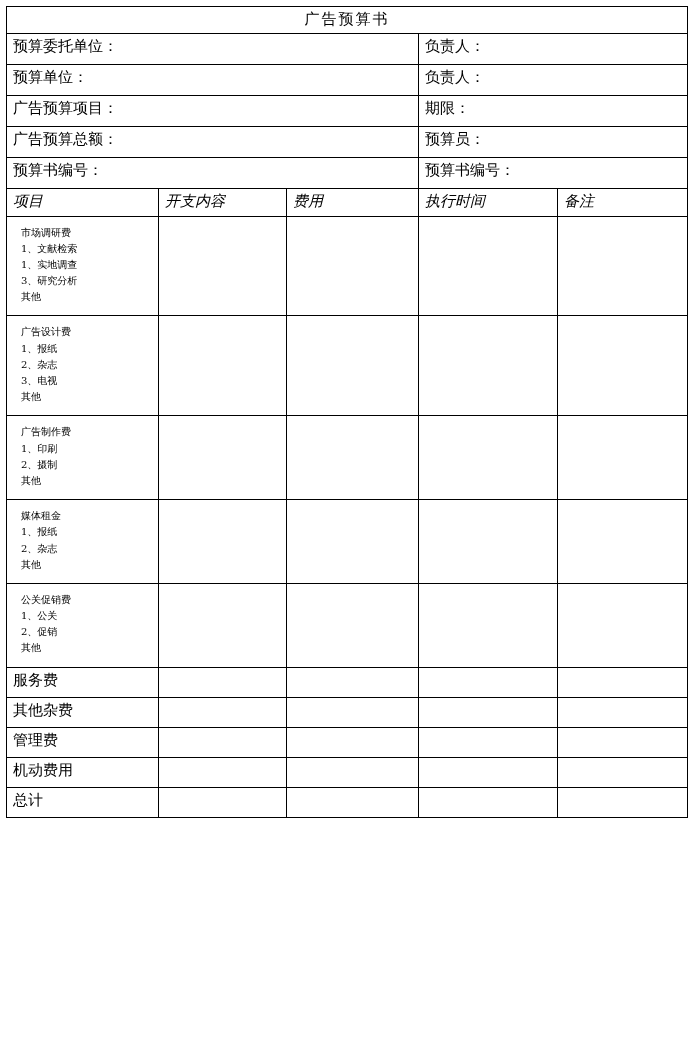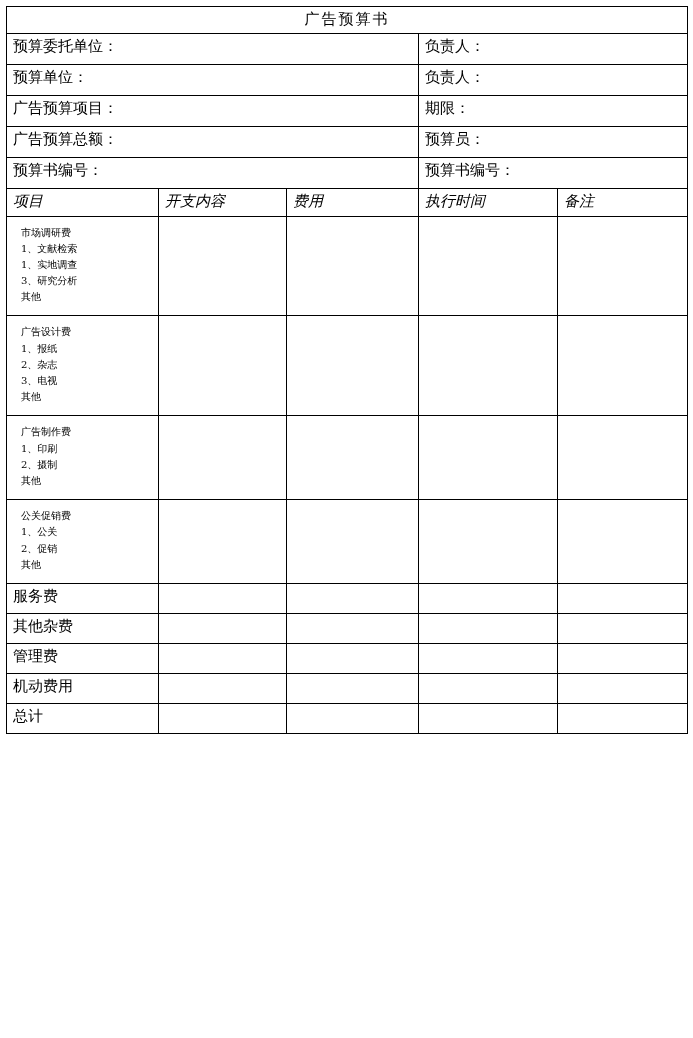--- a/index.html
+++ b/index.html
@@ -158,20 +158,34 @@
             <div>2、摄制</div>
             <div>其他</div>
           </div>
         </td>
         <td class="blank"></td>
         <td class="blank"></td>
         <td class="blank"></td>
         <td class="blank"></td>
       </tr>
 
+      <tr>
+        <td class="grp-cell">
+          <div class="grp-lines">
+            <div>媒体租金</div>
+            <div>1、报纸</div>
+            <div>2、杂志</div>
+            <div>其他</div>
+          </div>
+        </td>
+        <td class="blank"></td>
+        <td class="blank"></td>
+        <td class="blank"></td>
+        <td class="blank"></td>
+      </tr>
 
       <tr>
         <td class="grp-cell">
           <div class="grp-lines">
             <div>公关促销费</div>
             <div>1、公关</div>
             <div>2、促销</div>
             <div>其他</div>
           </div>
         </td>

